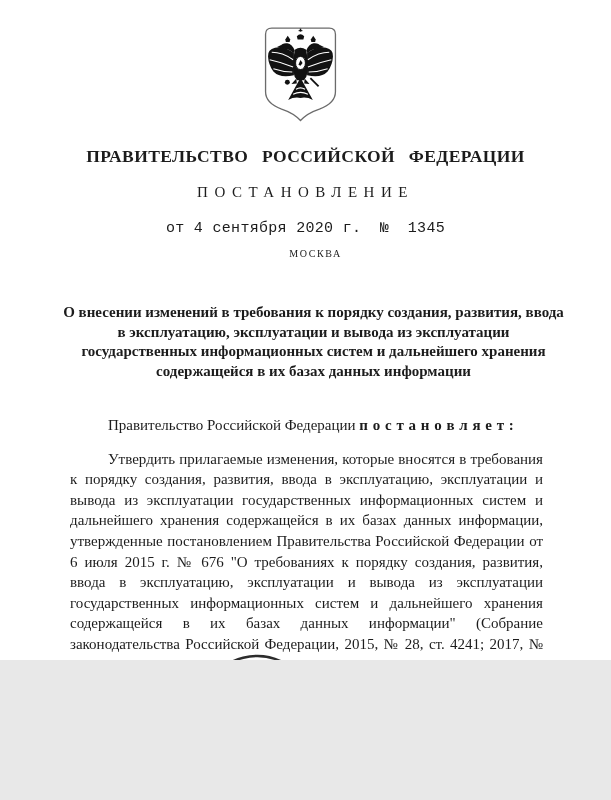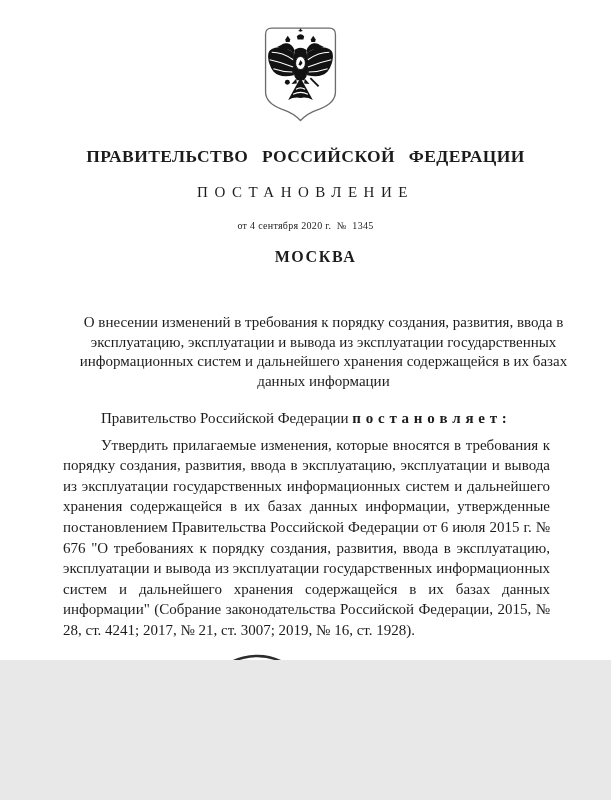--- a/index.html
+++ b/index.html
@@ -22,37 +22,37 @@
     top:146px;
     font-size:17.5px;font-weight:bold;
     letter-spacing:0.4px;word-spacing:9px;
   }
   .doctype{
     top:184px;
     font-size:15px;letter-spacing:6.5px;
   }
   .dateline{
     top:220px;
-    font-size:10px;letter-spacing:0.3px;
+    font-size:15px;letter-spacing:0.3px;font-family:Liberation Mono, monospace;
   }
   .city{
     top:248px;
-    font-size:16px;font-weight:bold;letter-spacing:1.6px;padding-left:20px;
+    font-size:10px;font-weight:normal;letter-spacing:1.6px;padding-left:20px;
   }
   .doc-title{
     top:295px;left:55px;width:501px;
-    font-size:15px;font-weight:normal;
+    font-size:15px;font-weight:bold;
     line-height:19.5px;text-align:center;
-    margin:18px;
+    margin:8px;
   }
   .body-text{
     top:402px;left:57px;width:499px;
     font-size:15px;line-height:20.6px;
   }
-  .body-text p{margin:6px;text-indent:38px;text-align:justify;}
+  .body-text p{margin:13px;text-indent:38px;text-align:justify;}
   .body-text p.intro{text-align:left;}
   .resolve{
     font-weight:bold;letter-spacing:0.5px;
   }
 
   .sig-position{
     left:57px;top:683px;
     text-align:center;
     font-size:15px;line-height:18.5px;
     z-index:1;

